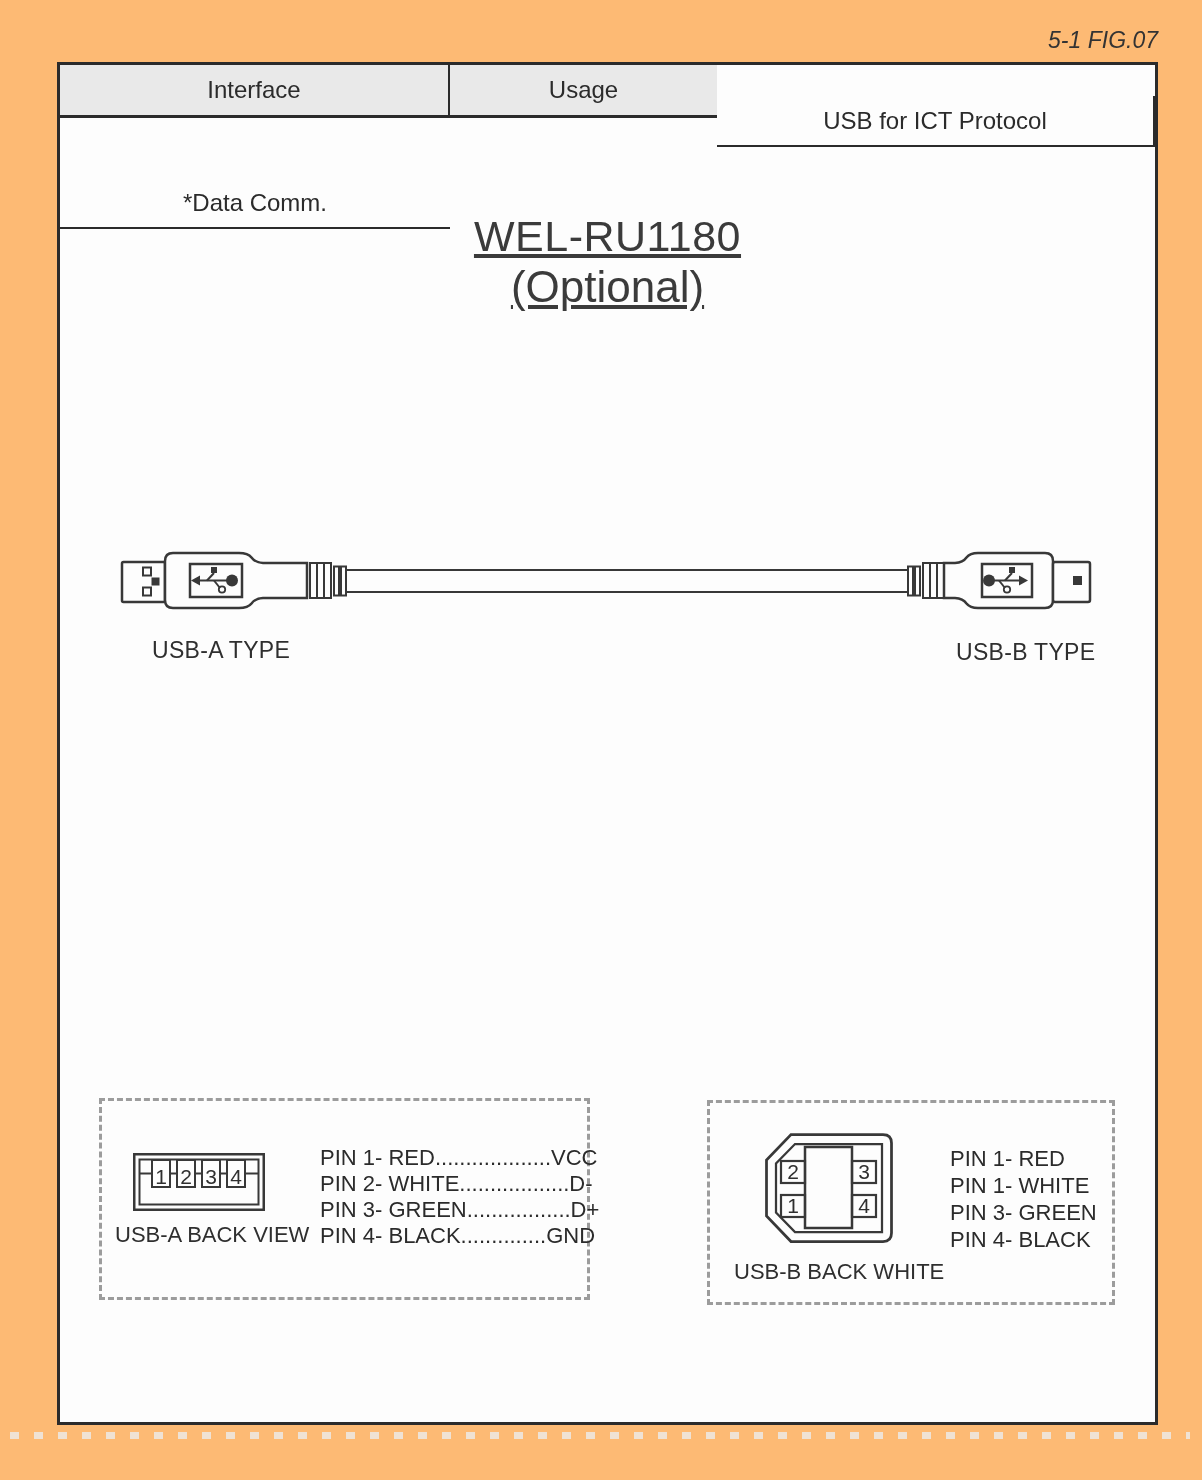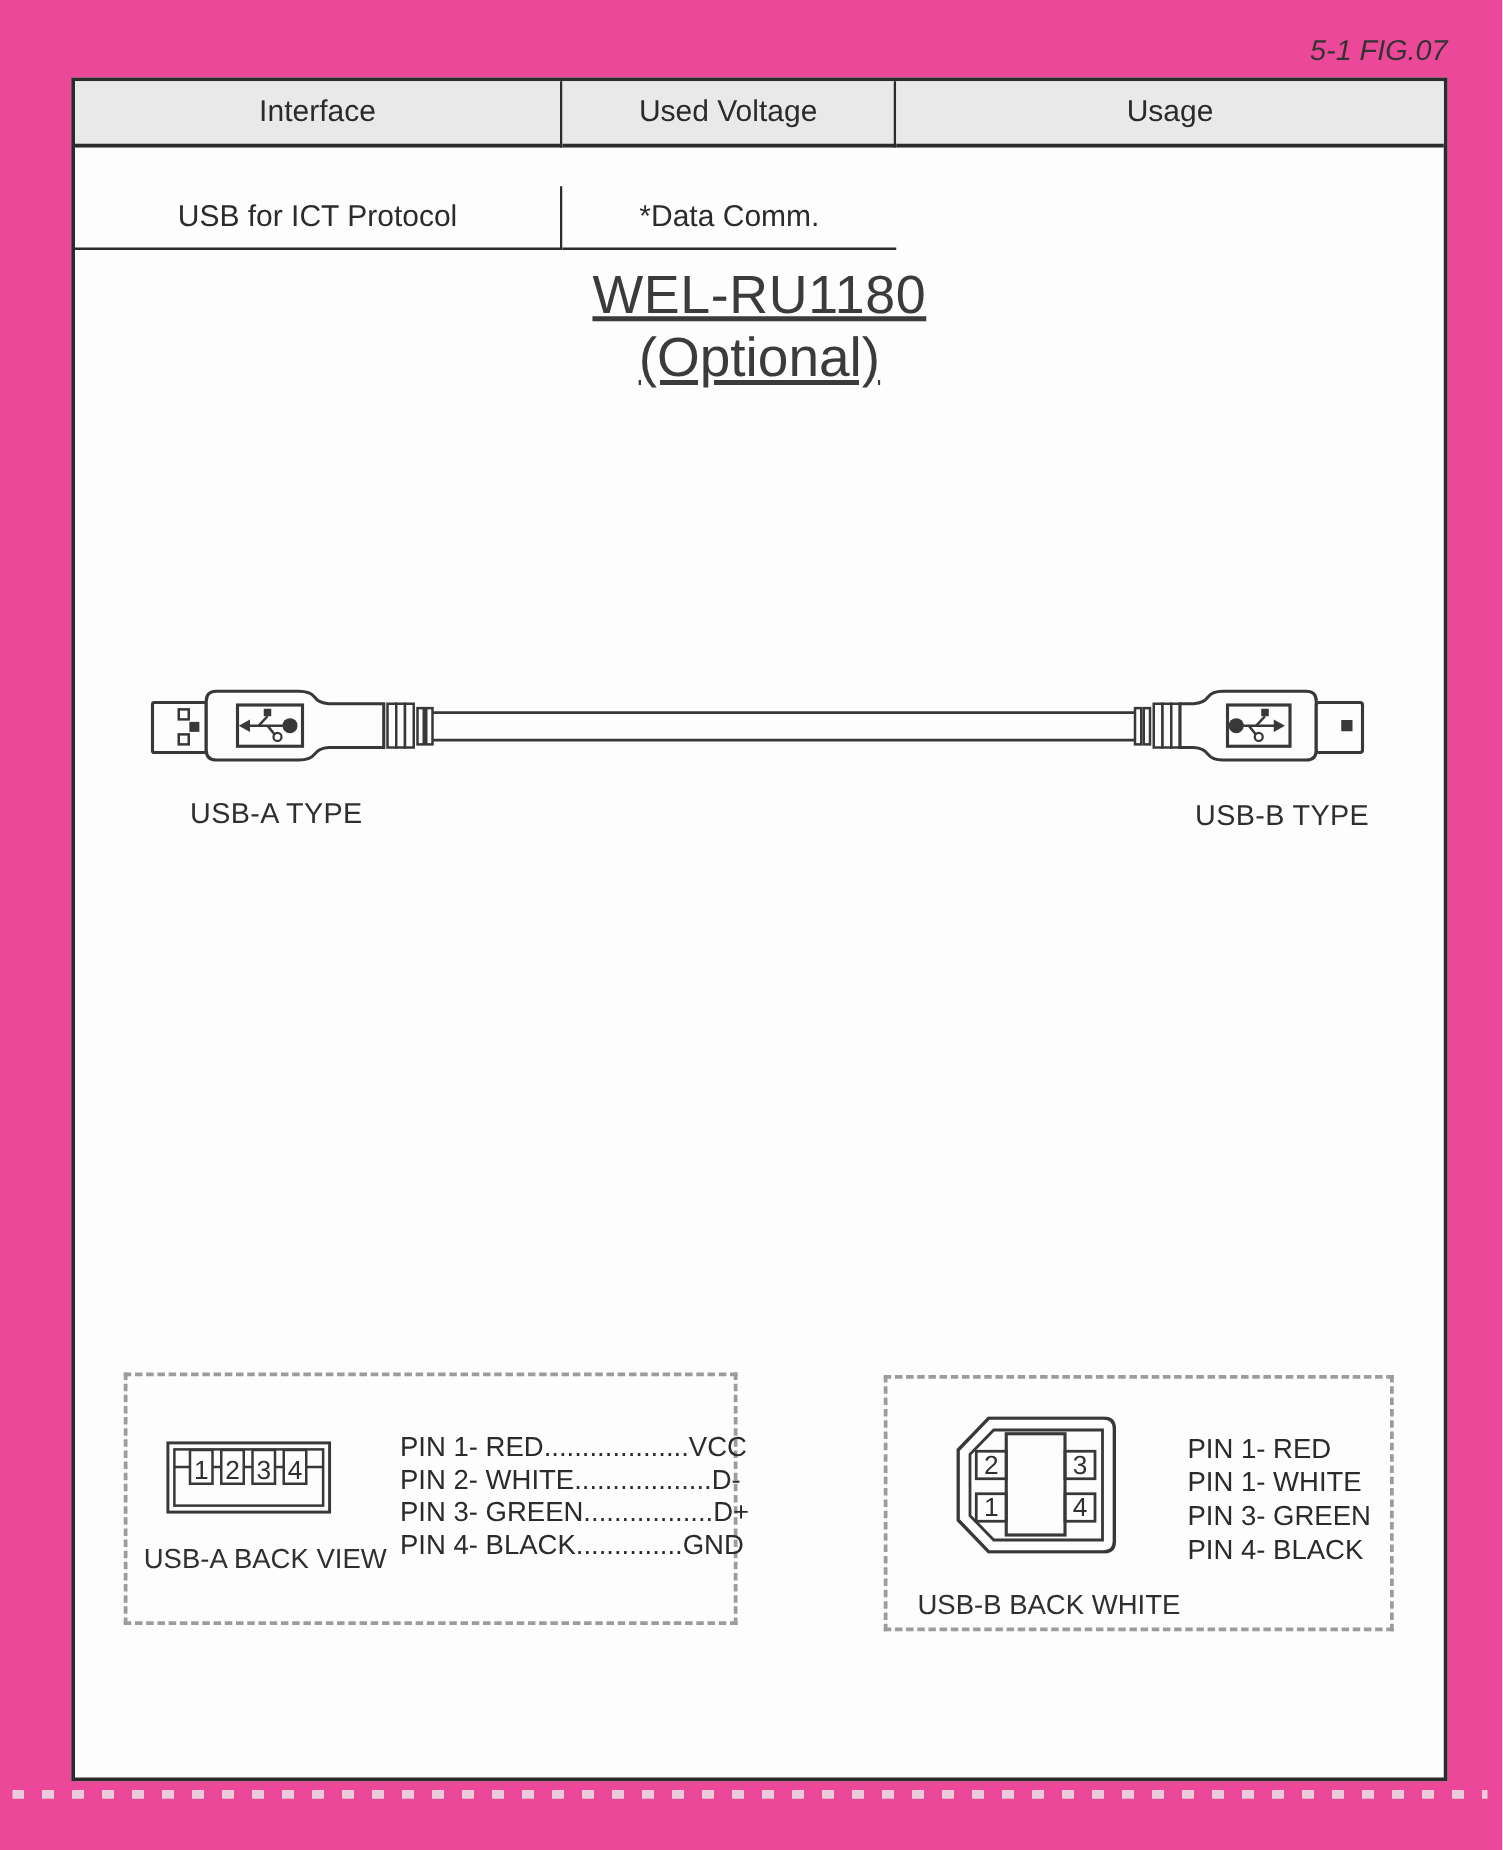--- a/index.html
+++ b/index.html
@@ -2,21 +2,21 @@
 <html><head>
 <meta charset="utf-8">
 <style>
   * { box-sizing: border-box; margin: 0; padding: 0; }
   html, body { background: #ffffff; }
   body { font-family: "Liberation Sans", sans-serif; color: #2f2f2f; }
   .page {
     position: relative;
     width: 1202px;
     height: 1480px;
-    background: #ec4899;
+    background: #fdba74;
     overflow: hidden;
   }
   .fig-label {
     position: absolute;
     top: 27px;
     right: 44px;
     font-size: 23px;
     font-style: italic;
     color: #333;
   }
@@ -90,21 +90,20 @@
   .box-a { left: 99px; top: 1098px; width: 491px; height: 202px; }
   .box-b { left: 707px; top: 1100px; width: 408px; height: 205px; }
   .backview-a { position: absolute; left: 31px; top: 52px; width: 132px; height: 58px; }
   .backview-b { position: absolute; left: 55px; top: 30px; width: 128px; height: 110px; }
   .caption {
     position: absolute;
     font-size: 22px;
     color: #2f2f2f;
     text-align: center;
     white-space: nowrap;
-    margin-top: 12px;
   }
   .caption-a { left: 13px; top: 121px; width: 182px; }
   .caption-b { left: 24px; top: 156px; width: 200px; }
   .pinlist {
     position: absolute;
     font-size: 22px;
     color: #2b2b2b;
     white-space: nowrap;
   }
   .pinlist-a { left: 218px; top: 44px; line-height: 26px; }
@@ -127,21 +126,20 @@
 <body>
 
 <div class="page">
 
   <div class="fig-label">5-1 FIG.07</div>
 
   <div class="frame"></div>
 
   <div class="spec-table">
     <div class="cell th c1">Interface</div>
-    <div class="cell th c2">Used Voltage</div>
     <div class="cell th c3">Usage</div>
     <div class="cell td c1">USB for ICT Protocol</div>
     <div class="cell td c3">*Data Comm.</div>
   </div>
 
   <div class="title-block">
     <div class="title-model">WEL-RU1180</div>
     <div class="title-sub">(Optional)</div>
   </div>
 

